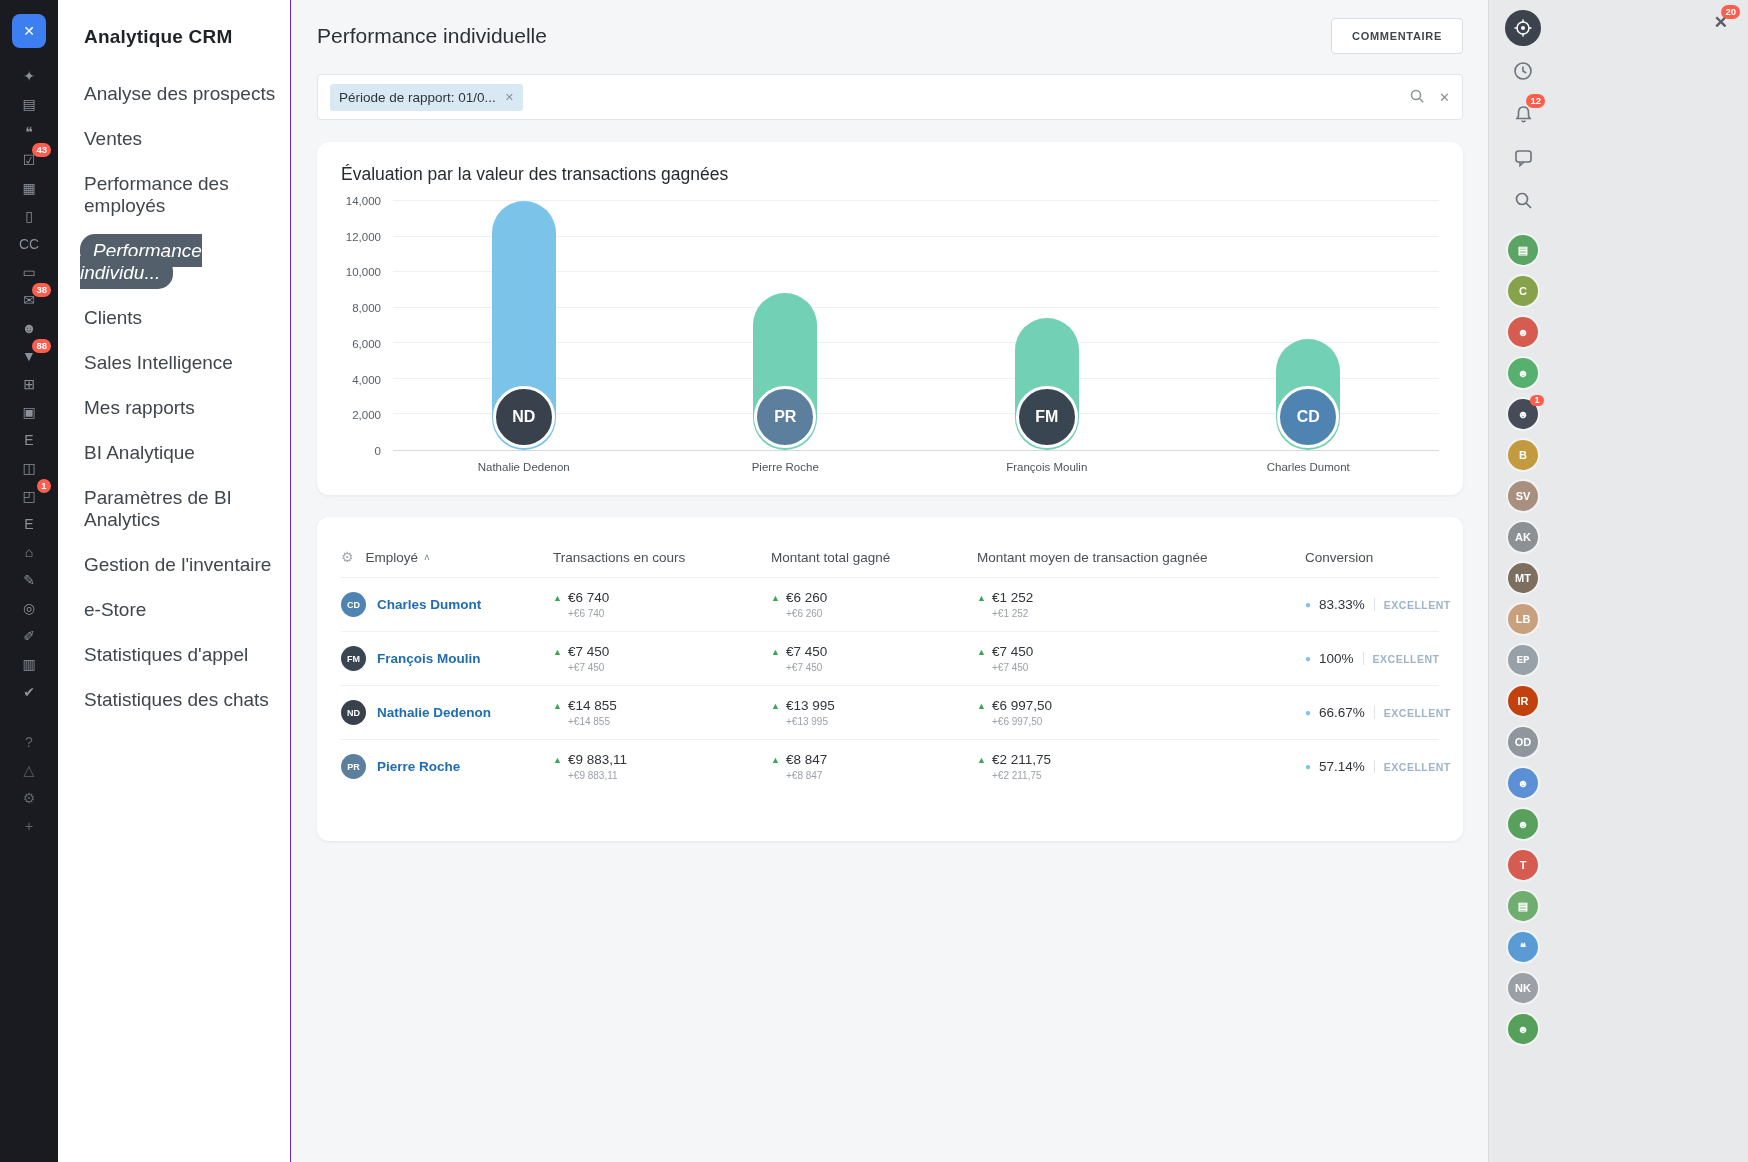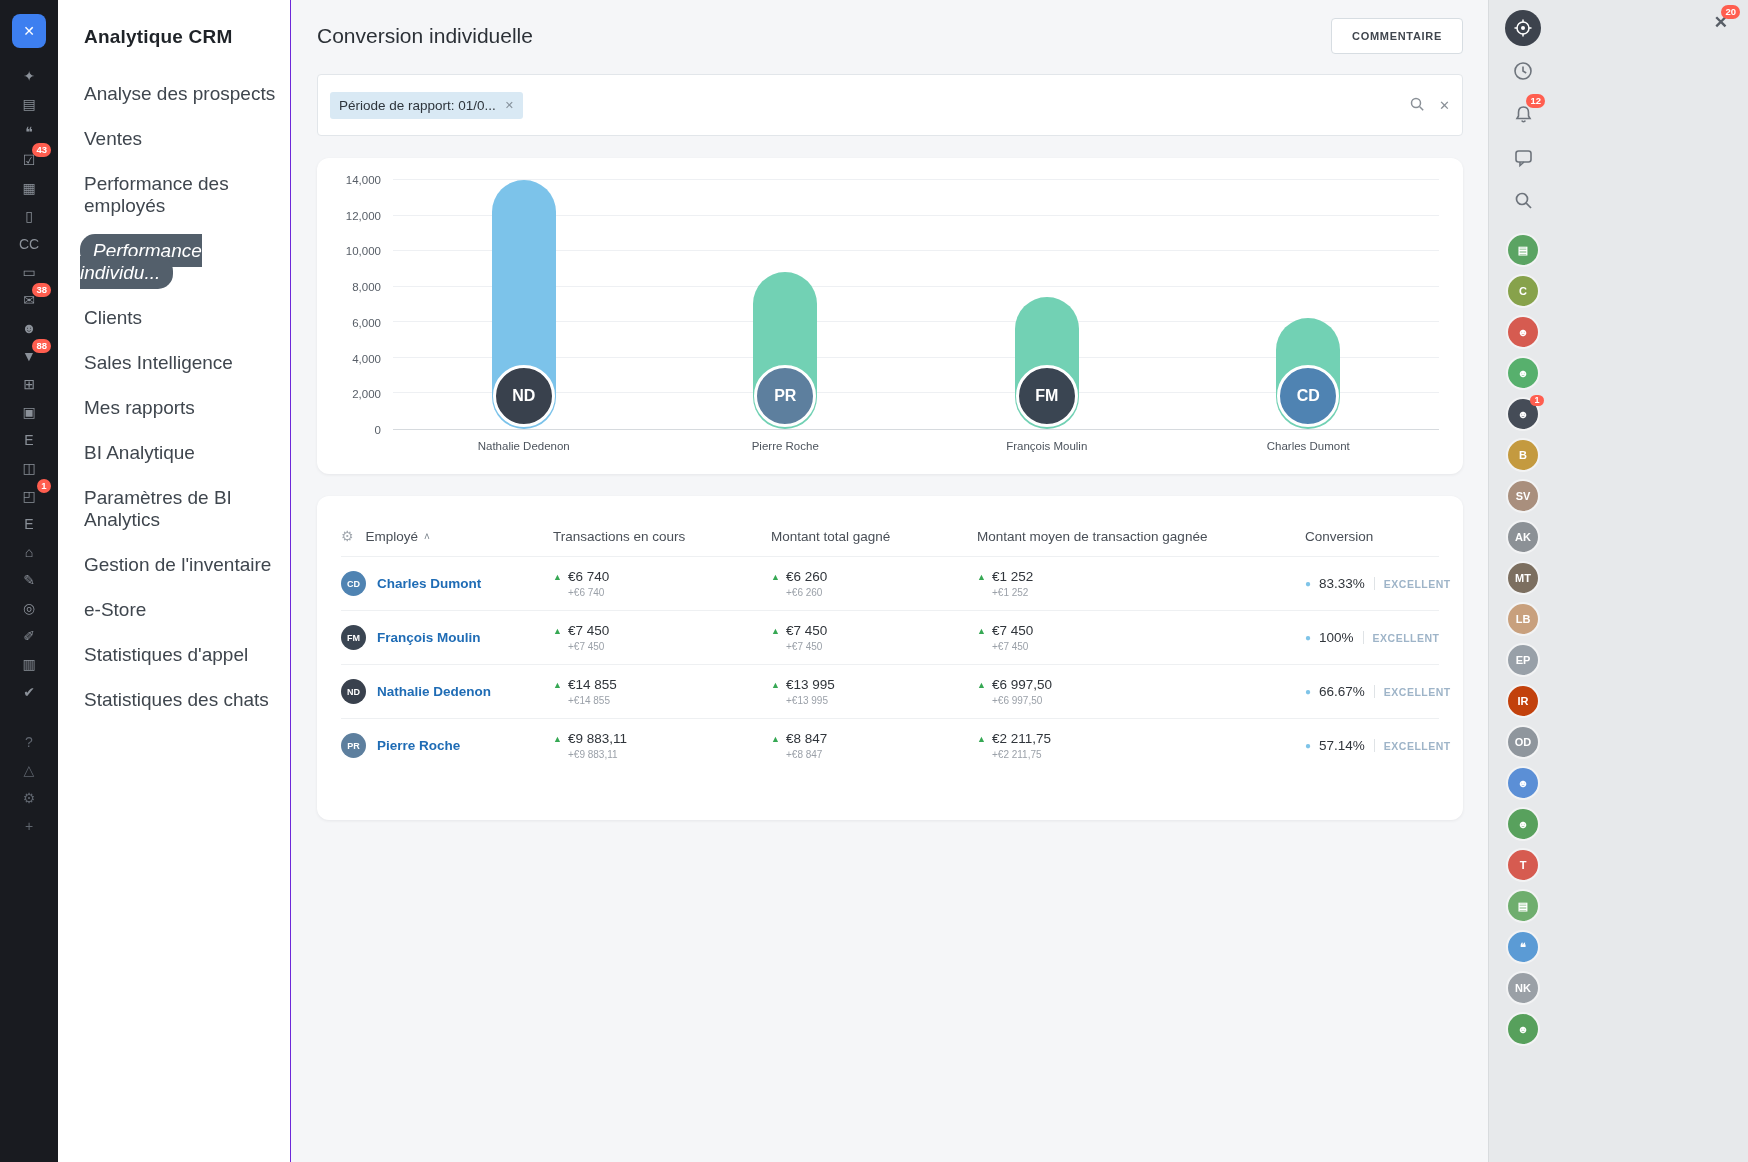--- a/index.html
+++ b/index.html
@@ -57,21 +57,21 @@
   .page-header { display: flex; justify-content: space-between; align-items: center; margin-bottom: 20px; }
   .page-header h2 { font-size: 21px; font-weight: normal; color: #2c3137; }
   .comment-btn {
     background: #fff; border: 1px solid #d7dde2; border-radius: 4px;
     padding: 11px 20px; font-size: 11px; font-weight: bold; letter-spacing: .7px;
     color: #40464e; cursor: pointer; font-family: "Liberation Sans", sans-serif;
   }
 
   .filter-bar {
     background: #fff; border: 1px solid #e2e6ea; border-radius: 4px;
-    height: 62px; display: flex; align-items: center; padding: 0 12px;
+    height: 46px; display: flex; align-items: center; padding: 0 12px;
     margin-bottom: 22px;
   }
   .filter-chip {
     display: flex; align-items: center; gap: 9px;
     background: #d9e9f4; border-radius: 3px; padding: 6px 9px;
     font-size: 13.5px; color: #2e353c; cursor: pointer;
   }
   .chip-x { color: #86929c; font-size: 11px; cursor: pointer; }
   .filter-input { flex: 1; border: none; outline: none; font-size: 13.5px; background: transparent; margin-left: 8px; }
   .filter-actions { display: flex; align-items: center; gap: 14px; margin-left: auto; }
@@ -323,21 +323,21 @@
         <li class="nav-item">
           <span class="nav-label">Statistiques des chats</span>
         </li>
       </ul>
   </nav>
 
   <main class="content">
     <div class="content-inner">
 
       <div class="page-header">
-        <h2>Conversion individuelle</h2>
+        <h2>Performance individuelle</h2>
         <button class="comment-btn">COMMENTAIRE</button>
       </div>
 
       <div class="filter-bar">
         <span class="filter-chip">
           <span>Période de rapport: 01/0...</span>
           <span class="chip-x">✕</span>
         </span>
         <input class="filter-input" style="">
         <div class="filter-actions">
@@ -349,20 +349,21 @@
                 </svg>
             </span>
           </button>
           <button class="icon-btn">
             <span>✕</span>
           </button>
         </div>
       </div>
 
       <section class="card">
+        <h3>Évaluation par la valeur des transactions gagnées</h3>
         <div class="chart">
           <div class="y-labels">
               <div class="ytick" style="bottom: 0%;">0</div>
               <div class="ytick" style="bottom: 14.2857%;">2,000</div>
               <div class="ytick" style="bottom: 28.5714%;">4,000</div>
               <div class="ytick" style="bottom: 42.8571%;">6,000</div>
               <div class="ytick" style="bottom: 57.1429%;">8,000</div>
               <div class="ytick" style="bottom: 71.4286%;">10,000</div>
               <div class="ytick" style="bottom: 85.7143%;">12,000</div>
               <div class="ytick" style="bottom: 100%;">14,000</div>
@@ -633,21 +634,21 @@
 
           </div>
           <div class="chat-avatar" style="background: rgb(124, 111, 96);">
             <span>MT</span>
 
           </div>
           <div class="chat-avatar" style="background: rgb(200, 160, 125);">
             <span>LB</span>
 
           </div>
-          <div class="chat-avatar" style="background: rgb(152, 160, 168);">
+          <div class="chat-avatar" style="background: rgb(152, 160, 168); font-family: Liberation Mono, monospace;">
             <span>EP</span>
 
           </div>
           <div class="chat-avatar" style="background: #c2410c;">
             <span>IR</span>
 
           </div>
           <div class="chat-avatar" style="background: rgb(143, 150, 157);">
             <span>OD</span>
 

